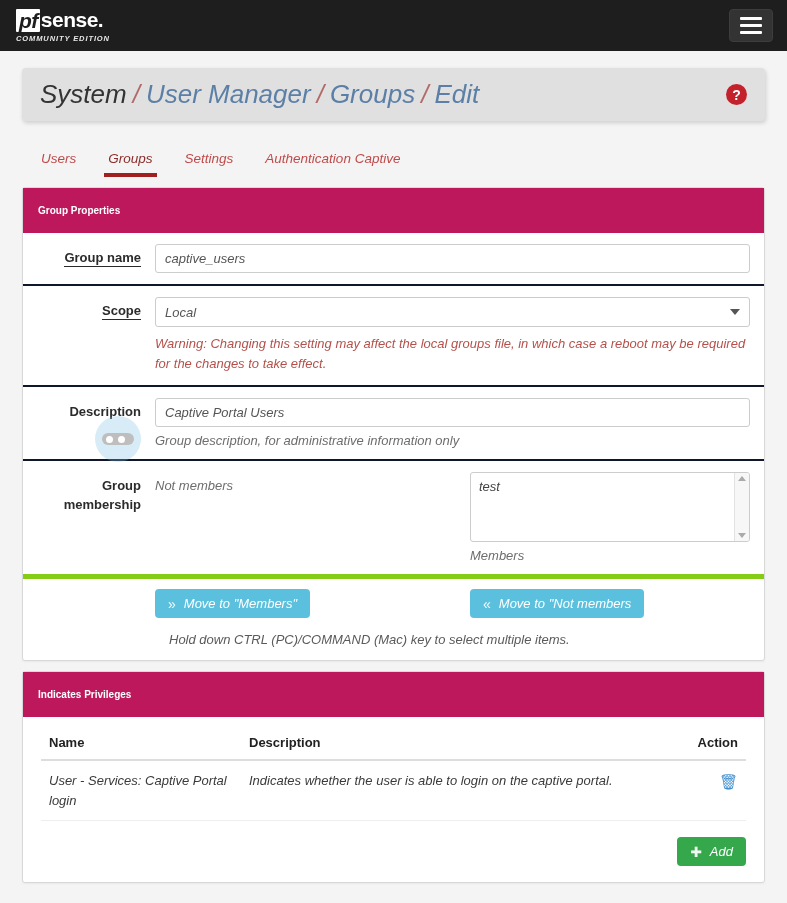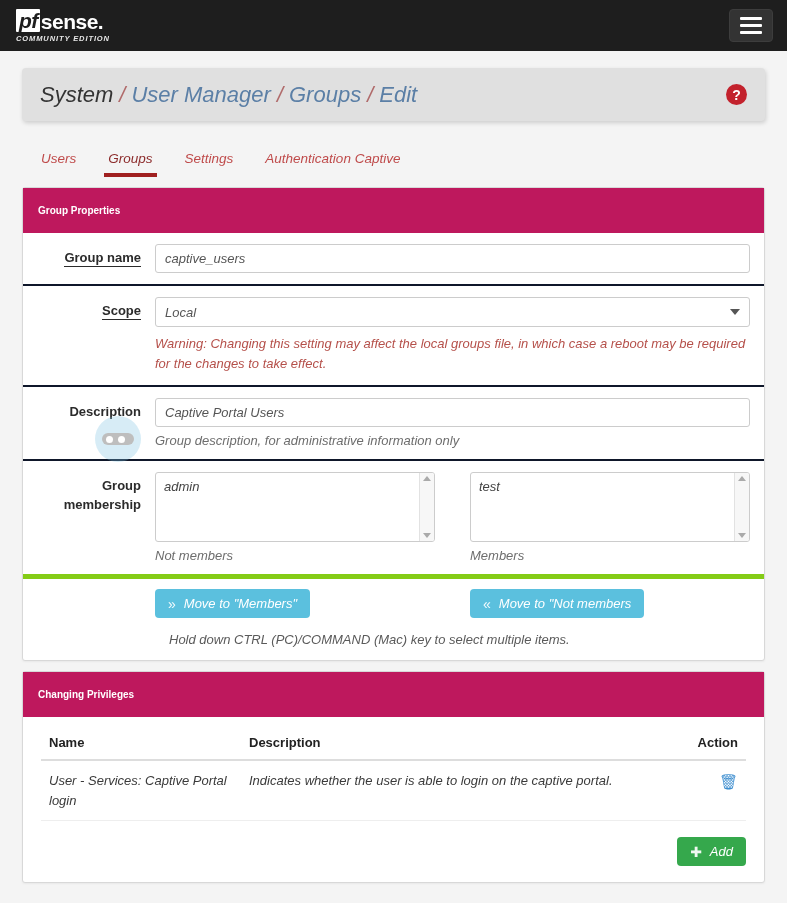--- a/index.html
+++ b/index.html
@@ -18,21 +18,21 @@
     height: 51px;
     background: #1e1e1e;
     display: flex;
     align-items: center;
     justify-content: space-between;
     padding: 0 14px 0 16px;
     position: relative;
   }
   .brand { display: flex; flex-direction: column; gap: 2px; }
   .brand-top {
-    display: flex; align-items: flex-end;
+    display: flex; align-items: flex-start;
     font-size: 21px; font-weight: bold; letter-spacing: -0.5px;
     line-height: 1;
   }
   .brand-pf {
     background: #fff; color: #1e1e1e;
     padding: 1px 2px 1px 3px;
     font-style: italic;
     font-weight: bold;
     border-radius: 1px;
   }
@@ -67,21 +67,21 @@
     background: #e0e0e0;
     border-radius: 4px;
     box-shadow: 1px 2px 4px rgba(0,0,0,0.16);
     height: 53px;
     display: flex;
     align-items: center;
     padding: 0 18px;
     justify-content: space-between;
   }
   .breadcrumb {
-    font-size: 22px;
+    font-size: 26px;
     font-style: italic;
     display: flex;
     align-items: baseline;
     gap: 6px;
   }
   .bc-static { color: #333; }
   .bc-link { color: #5b7fa6; }
   .bc-sep { color: #b06a6a; font-style: italic; }
   .help-icon {
     width: 21px; height: 21px;
@@ -423,29 +423,20 @@
         <div class="form-control-wrap">
           <input class="txt" type="text" value="Captive Portal Users" style="">
           <div class="help-block">Group description, for administrative information only</div>
         </div>
       </div>
 
       <div class="membership-row">
         <div class="form-label">Group membership</div>
         <div class="membership-cols">
           <div class="mcol">
-            <div class="listbox">
-              <div class="listbox-items">
-                <div class="listbox-item">admin</div>
-              </div>
-              <div class="lb-scrollbar">
-                <span class="arr-up"></span>
-                <span class="arr-dn"></span>
-              </div>
-            </div>
             <div class="help-block">Not members</div>
           </div>
           <div class="mcol">
             <div class="listbox">
               <div class="listbox-items">
                 <div class="listbox-item">test</div>
               </div>
               <div class="lb-scrollbar">
                 <span class="arr-up"></span>
                 <span class="arr-dn"></span>
@@ -472,21 +463,21 @@
             </button>
           </div>
         </div>
       </div>
 
       <div class="ctrl-hint">Hold down CTRL (PC)/COMMAND (Mac) key to select multiple items.</div>
     </div>
   </div>
 
   <div class="panel">
-    <div class="panel-heading">Changing Privileges</div>
+    <div class="panel-heading">Indicates Privileges</div>
     <div class="priv-wrap">
       <table class="priv">
         <thead>
           <tr>
             <th>Name</th>
             <th>Description</th>
             <th class="action-col">Action</th>
           </tr>
         </thead>
         <tbody>

